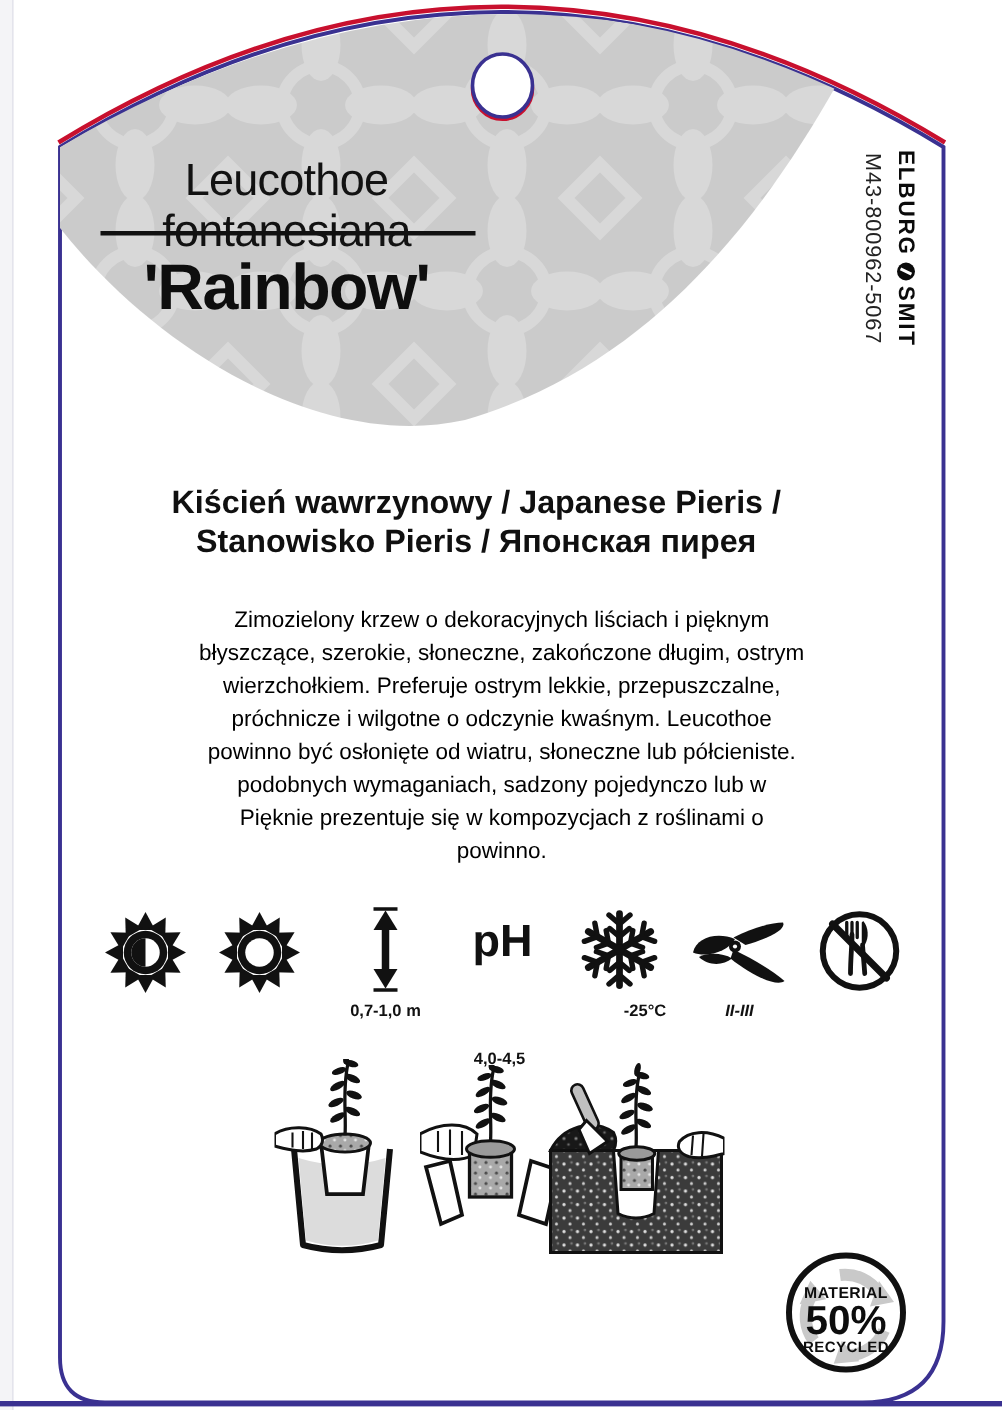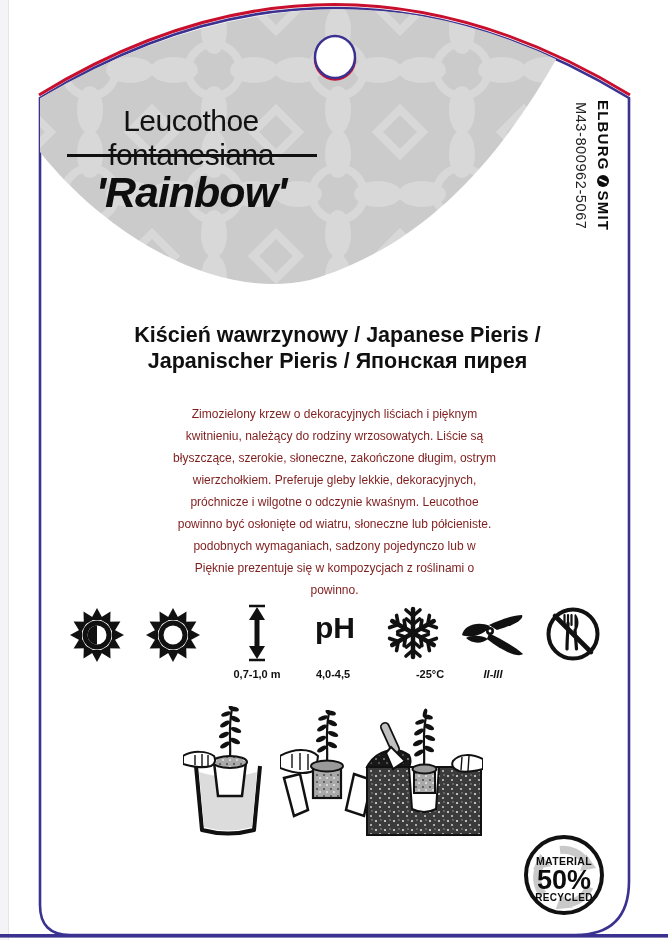--- a/index.html
+++ b/index.html
@@ -3,33 +3,33 @@
 <meta charset="utf-8">
 <style>
   html,body{margin:0;padding:0;background:#fff;}
   .page{position:relative;width:668px;height:940px;background:#fff;overflow:hidden;
         font-family:"Liberation Sans","DejaVu Sans",sans-serif;color:#151515;}
   .left-strip{position:absolute;left:0;top:0;width:8px;height:940px;background:#f4f4f7;border-right:1px solid #e4e4ec;}
   .card-svg{position:absolute;left:0;top:0;z-index:1;}
   .txt{position:absolute;z-index:2;}
   .title{left:41px;top:104px;width:300px;text-align:center;font-size:30px;letter-spacing:-0.5px;color:#121212;}
   .rule{position:absolute;z-index:2;left:67px;top:154px;width:250px;height:3px;background:#111;}
-  .cultivar{left:41px;top:168px;width:300px;text-align:center;font-size:43px;font-weight:bold;letter-spacing:-1px;color:#0e0e0e;font-style:italic;}
+  .cultivar{left:41px;top:168px;width:300px;text-align:center;font-size:43px;font-weight:bold;letter-spacing:-1px;color:#0e0e0e;}
   .brand{left:612px;top:100px;transform:rotate(90deg);transform-origin:0 0;white-space:nowrap;
          font-size:15px;font-weight:bold;letter-spacing:1.2px;color:#0b0b0b;}
   .logo-dot{display:inline-block;width:12px;height:12px;border-radius:50%;background:#0b0b0b;margin:0 4px;vertical-align:-1px;position:relative;}
   .logo-dot::after{content:"";position:absolute;left:5px;top:2px;width:2px;height:8px;background:#fff;transform:rotate(25deg);}
   .code{left:589px;top:102px;transform:rotate(90deg);transform-origin:0 0;white-space:nowrap;
         font-size:14.5px;letter-spacing:0.6px;color:#222;}
-  .names{left:40px;top:322px;width:555px;text-align:center;font-size:21.5px;font-weight:bold;line-height:26px;color:#101010;padding-left:20px;}
-  .desc{left:62px;top:403px;width:545px;text-align:center;font-size:12px;line-height:22px;color:#7f1d1d;}
+  .names{left:40px;top:322px;width:555px;text-align:center;font-size:21.5px;font-weight:bold;line-height:26px;color:#101010;}
+  .desc{left:62px;top:403px;width:545px;text-align:center;font-size:15px;line-height:22px;color:#000000;}
   .icon{position:absolute;z-index:2;}
   .ph-sym{left:301px;top:611px;width:68px;text-align:center;font-size:30px;font-weight:bold;color:#111;}
   .val{position:absolute;z-index:2;top:668px;width:100px;text-align:center;font-size:11px;font-weight:bold;color:#111;}
-  .v-height{left:207px;} .v-ph{left:283px;} .v-frost{left:380px;} .v-prun{left:443px;font-style:italic;}
+  .v-height{left:207px;} .v-ph{left:283px;margin-top:32px;} .v-frost{left:380px;} .v-prun{left:443px;font-style:italic;}
   .illu{position:absolute;z-index:2;}
   .badge{position:absolute;z-index:2;left:521px;top:832px;}
 </style>
 </head>
 <body>
 
 <div class="page">
   <div class="left-strip"></div>
 
   <svg class="card-svg" width="668" height="940" viewBox="0 0 668 940">
@@ -117,28 +117,27 @@
 
   <div class="txt title">Leucothoe fontanesiana</div>
   <div class="rule"></div>
   <div class="txt cultivar">'Rainbow'</div>
 
   <div class="txt brand"><span>ELBURG</span><span class="logo-dot"></span><span>SMIT</span></div>
   <div class="txt code">M43-800962-5067</div>
 
   <div class="txt names">
     <div>Kiścień wawrzynowy / Japanese Pieris /</div>
-    <div>Japanischer Pieris / Японская пирея</div>
+    <div>Stanowisko Pieris / Японская пирея</div>
   </div>
 
   <div class="txt desc">
     <div>Zimozielony krzew o dekoracyjnych liściach i pięknym</div>
-    <div>kwitnieniu, należący do rodziny wrzosowatych. Liście są</div>
     <div>błyszczące, szerokie, słoneczne, zakończone długim, ostrym</div>
-    <div>wierzchołkiem. Preferuje gleby lekkie, dekoracyjnych,</div>
+    <div>wierzchołkiem. Preferuje ostrym lekkie, przepuszczalne,</div>
     <div>próchnicze i wilgotne o odczynie kwaśnym. Leucothoe</div>
     <div>powinno być osłonięte od wiatru, słoneczne lub półcieniste.</div>
     <div>podobnych wymaganiach, sadzony pojedynczo lub w</div>
     <div>Pięknie prezentuje się w kompozycjach z roślinami o</div>
     <div>powinno.</div>
   </div>
 
   <svg class="icon" style="left:69px;top:607px;" width="56" height="56" viewBox="-28 -28 56 56">
     <use href="#sunR"></use>
       <circle r="14.5" fill="#111"></circle>

